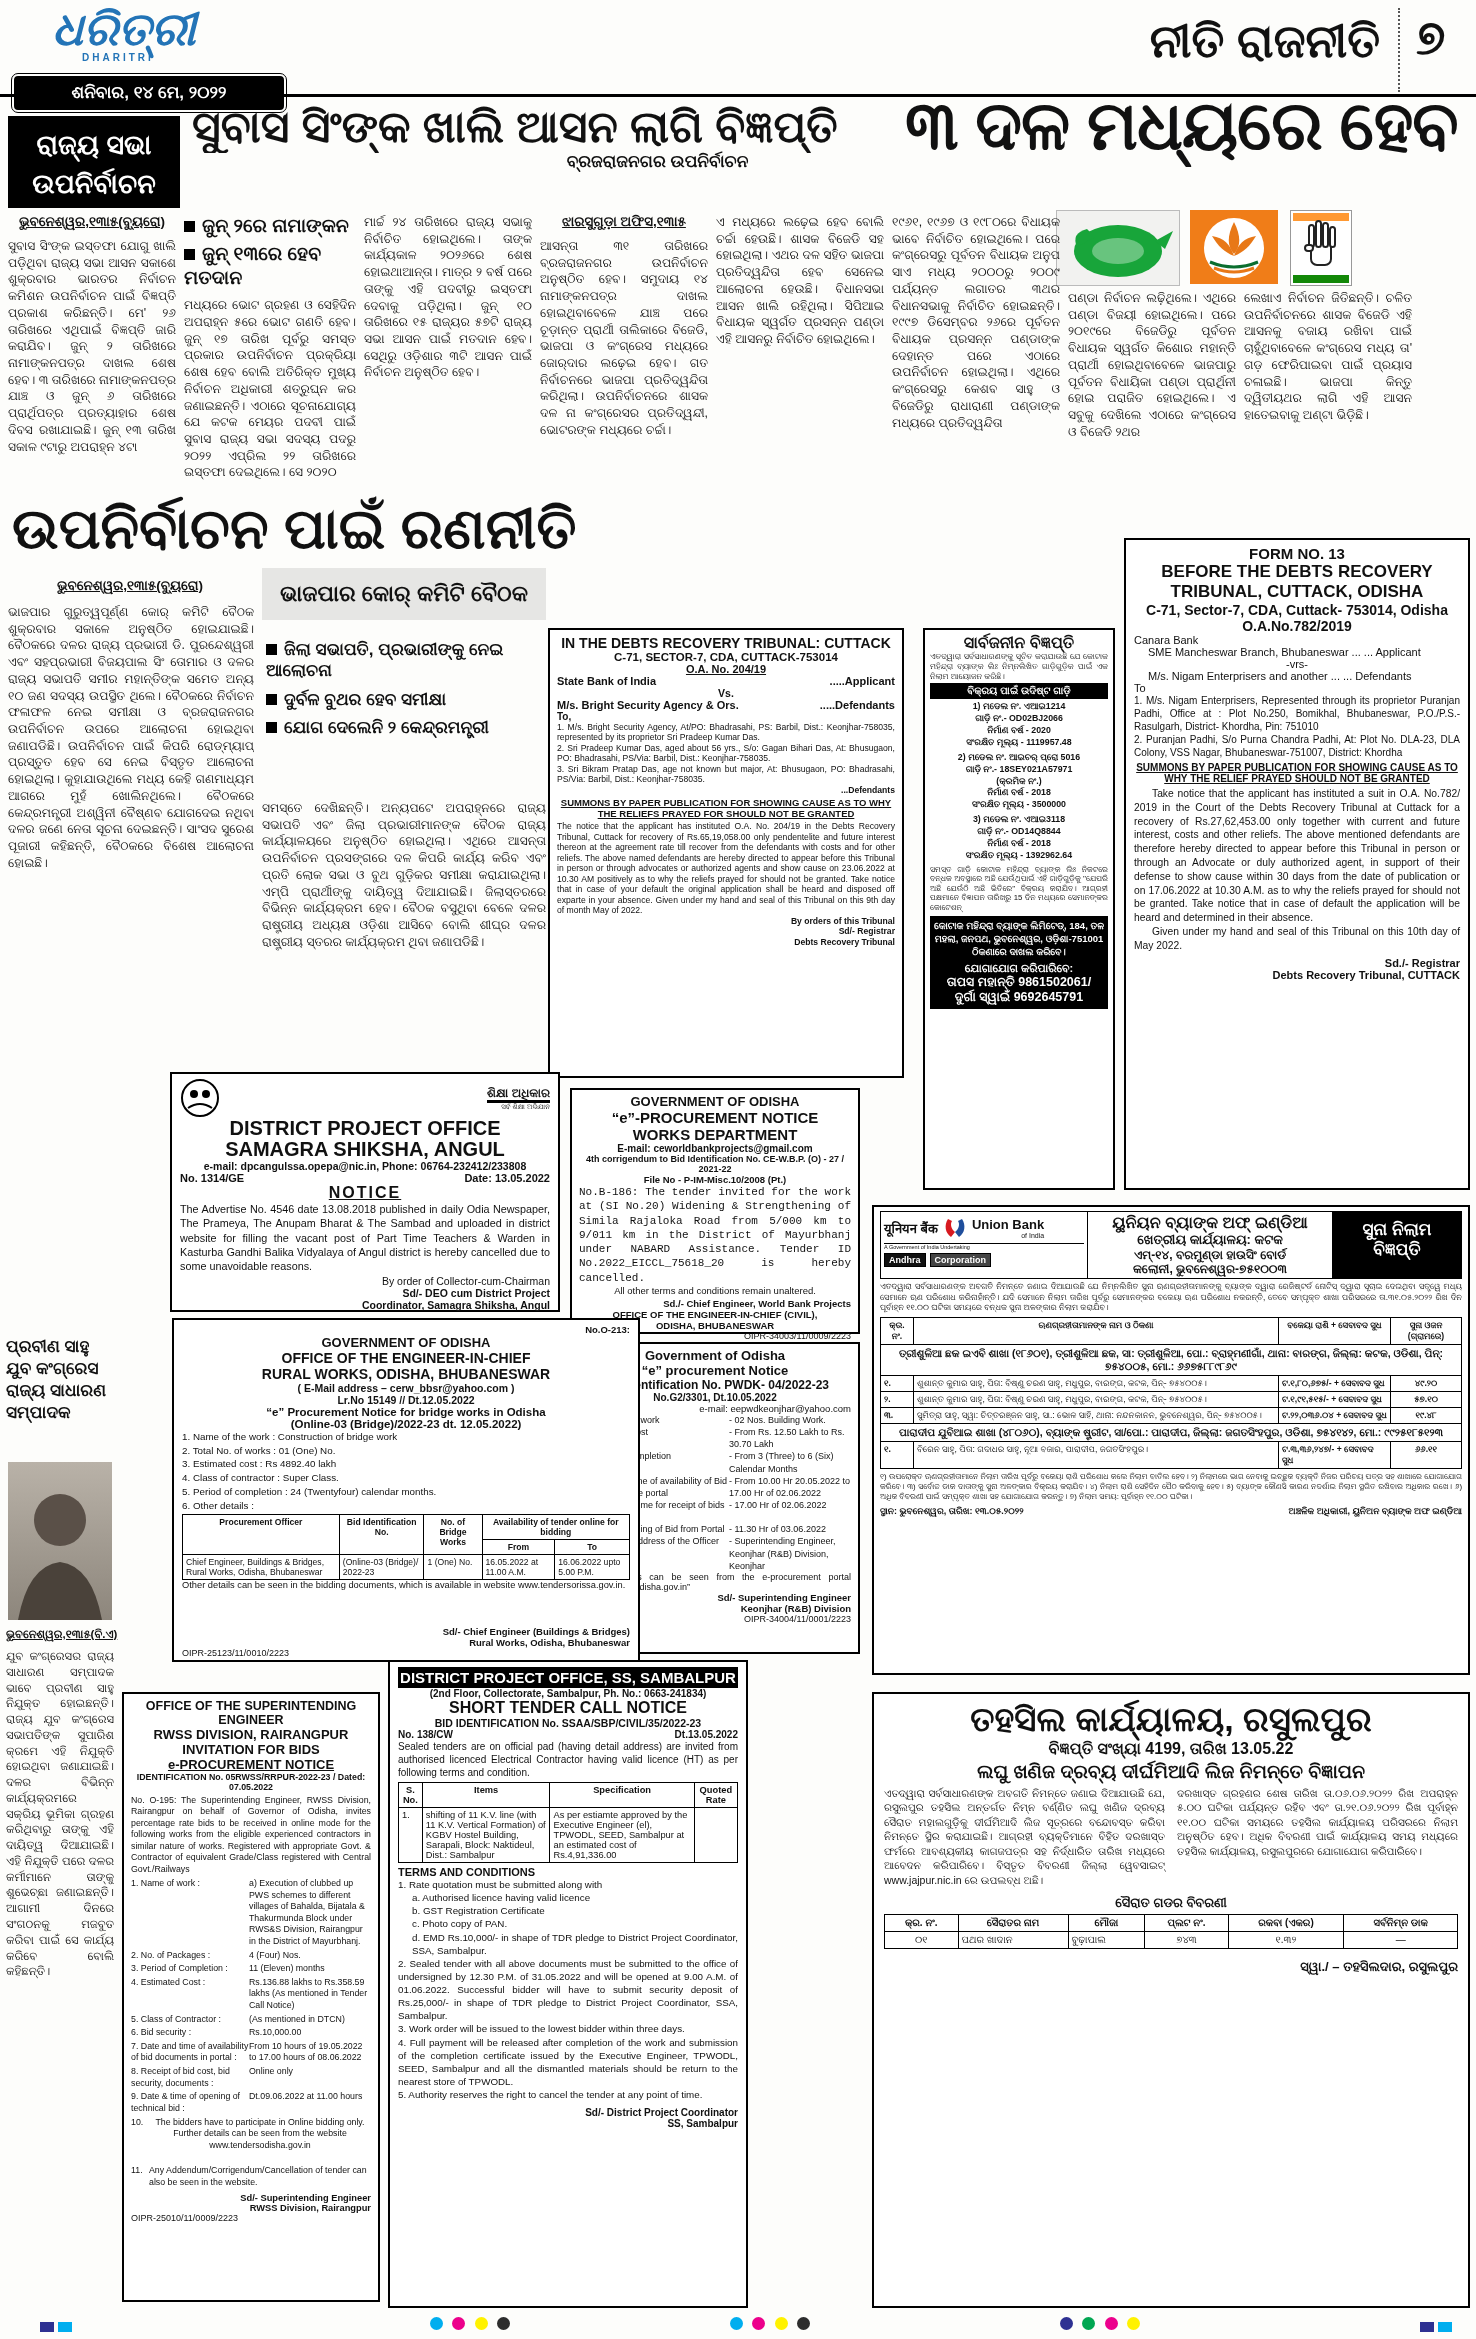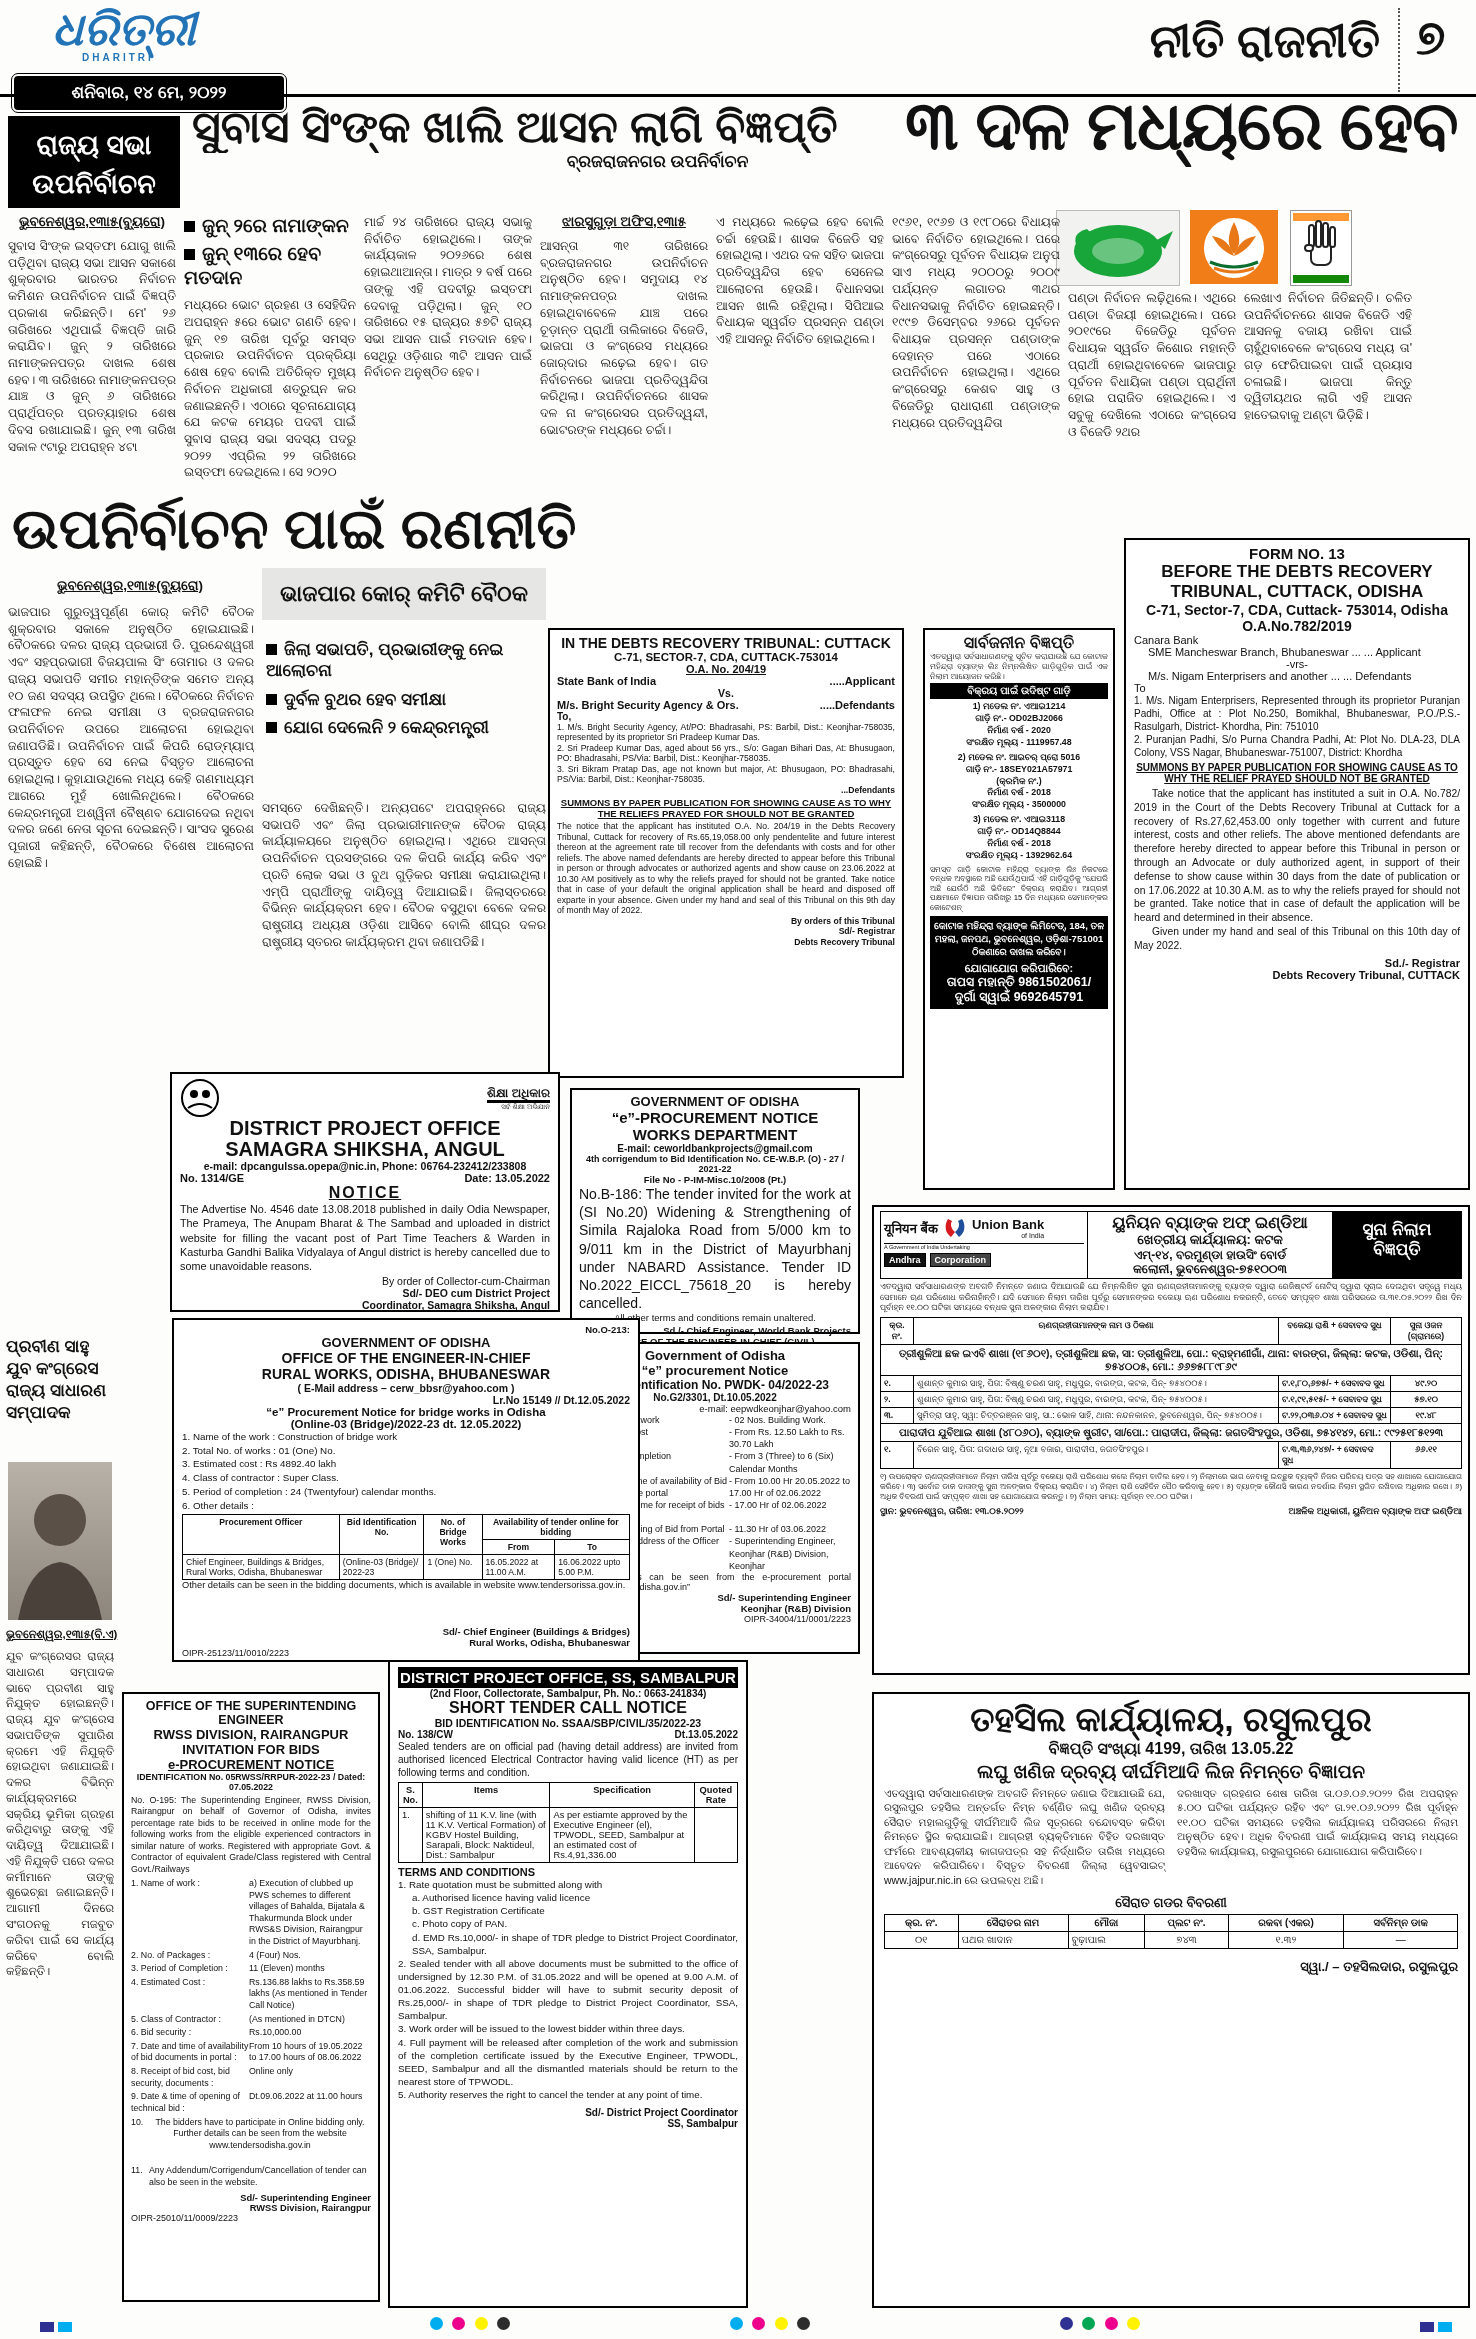--- a/index.html
+++ b/index.html
@@ -217,21 +217,21 @@
     <div class="b" style="font-size:10.5px;text-align:right;">Coordinator, Samagra Shiksha, Angul</div>
   </div>
 
   <div class="abs box" style="left:570px;top:1088px;width:290px;height:246px;padding:4px 7px;box-sizing:border-box;">
     <div class="noticeTitle" style="font-size:13px;">GOVERNMENT OF ODISHA</div>
     <div class="noticeTitle" style="font-size:15px;">“e”-PROCUREMENT NOTICE</div>
     <div class="noticeTitle" style="font-size:15px;">WORKS DEPARTMENT</div>
     <div class="ctr b" style="font-size:10px;">E-mail: ceworldbankprojects@gmail.com</div>
     <div class="ctr b" style="font-size:9px;">4th corrigendum to Bid Identification No. CE-W.B.P. (O) - 27 / 2021-22</div>
     <div class="ctr b" style="font-size:9.5px;">File No - P-IM-Misc.10/2008 (Pt.)</div>
-    <div class="j" style="font-size:14px;line-height:1.3;">No.B-186: The tender invited for the work at (SI No.20) Widening &amp; Strengthening of Simila Rajaloka Road from 5/000 km to 9/011 km in the District of Mayurbhanj under NABARD Assistance. Tender ID No.2022_EICCL_75618_20 is hereby cancelled.</div>
+    <div class="j" style="font-size:11px;line-height:1.3;font-family:Liberation Mono, monospace;">No.B-186: The tender invited for the work at (SI No.20) Widening &amp; Strengthening of Simila Rajaloka Road from 5/000 km to 9/011 km in the District of Mayurbhanj under NABARD Assistance. Tender ID No.2022_EICCL_75618_20 is hereby cancelled.</div>
     <div class="ctr" style="font-size:9.5px;">All other terms and conditions remain unaltered.</div>
     <div class="b" style="font-size:9.5px;text-align:right;margin-top:2px;">Sd./- Chief Engineer, World Bank Projects</div>
     <div class="b ctr" style="font-size:9.5px;">OFFICE OF THE ENGINEER-IN-CHIEF (CIVIL),</div>
     <div class="b ctr" style="font-size:9.5px;">ODISHA, BHUBANESWAR</div>
     <div style="font-size:9px;text-align:right;">OIPR-34003/11/0009/2223</div>
   </div>
 
   <div class="abs box" style="left:570px;top:1342px;width:290px;height:312px;padding:4px 7px;box-sizing:border-box;">
     <div style="position:relative;">
       <svg width="26" height="32" viewBox="0 0 26 32" style="position:absolute;left:0;top:0;">
@@ -282,21 +282,21 @@
     <div class="b" style="font-size:9.5px;text-align:right;">Keonjhar (R&amp;B) Division</div>
     <div style="font-size:9px;text-align:right;">OIPR-34004/11/0001/2223</div>
   </div>
 
   <div class="abs box" style="left:172px;top:1318px;width:468px;height:344px;padding:4px 8px;box-sizing:border-box;">
     <div style="font-size:9.5px;font-weight:bold;text-align:right;">No.O-213:</div>
     <div class="noticeTitle" style="font-size:13px;">GOVERNMENT OF ODISHA</div>
     <div class="noticeTitle" style="font-size:14px;">OFFICE OF THE ENGINEER-IN-CHIEF</div>
     <div class="noticeTitle" style="font-size:14px;">RURAL WORKS, ODISHA, BHUBANESWAR</div>
     <div class="ctr b" style="font-size:10.5px;">( E-Mail address – cerw_bbsr@yahoo.com )</div>
-    <div class="ctr b" style="font-size:10.5px;text-align:right;">Lr.No 15149 // Dt.12.05.2022</div>
+    <div class="ctr b" style="font-size:10.5px;">Lr.No 15149 // Dt.12.05.2022</div>
     <div class="ctr b" style="font-size:11.5px;">“e” Procurement Notice for bridge works in Odisha</div>
     <div class="ctr b" style="font-size:11.5px;">(Online-03 (Bridge)/2022-23 dt. 12.05.2022)</div>
     <div style="font-size:9.8px;line-height:1.4;">
       <div>1. Name of the work : Construction of bridge work</div>
       <div>2. Total No. of works : 01 (One) No.</div>
       <div>3. Estimated cost : Rs 4892.40 lakh</div>
       <div>4. Class of contractor : Super Class.</div>
       <div>5. Period of completion : 24 (Twentyfour) calendar months.</div>
       <div>6. Other details :</div>
     </div>

